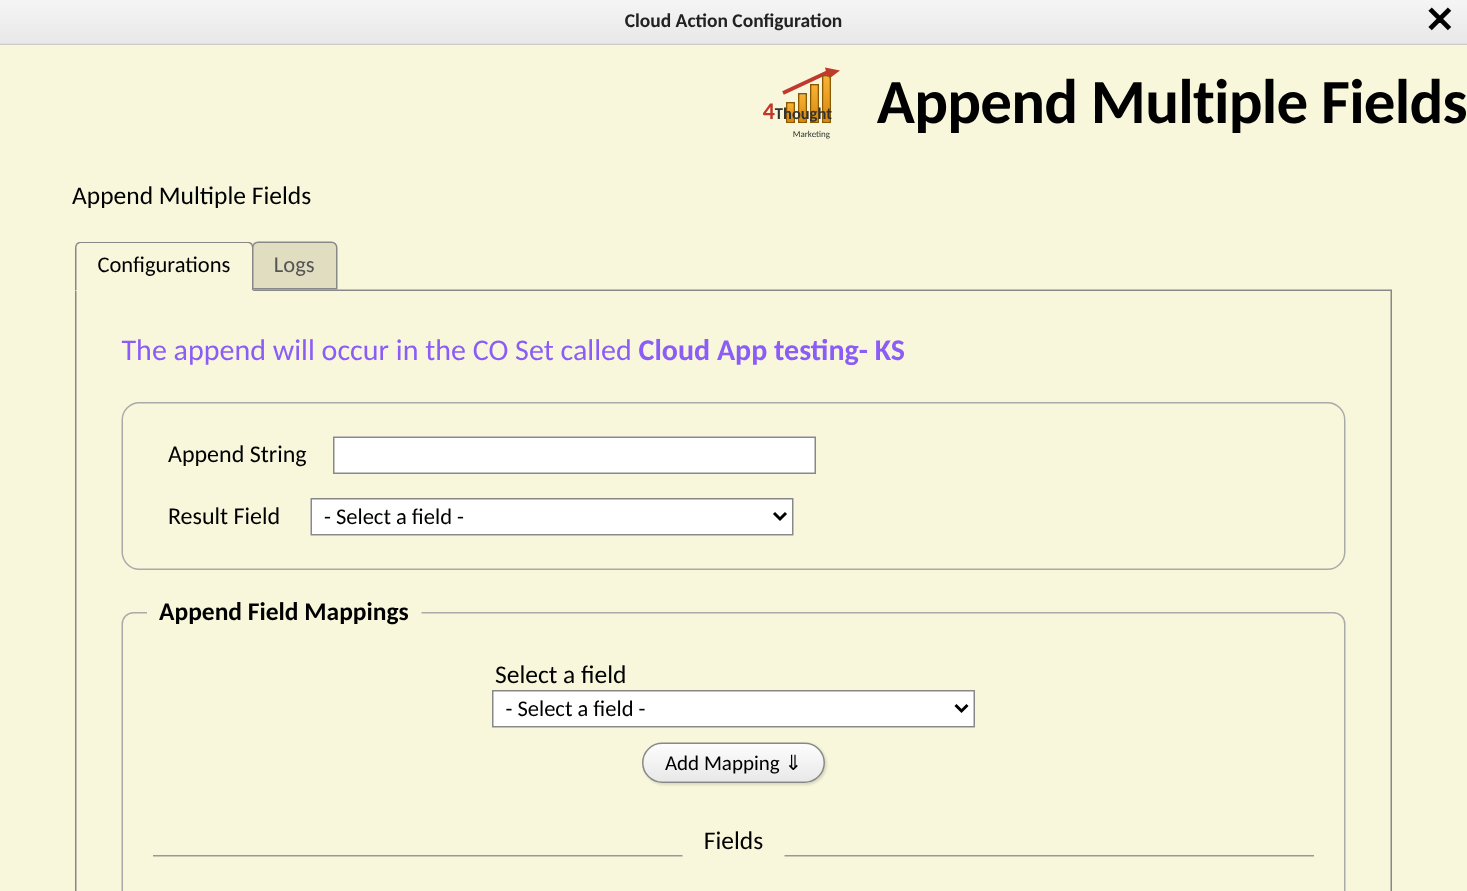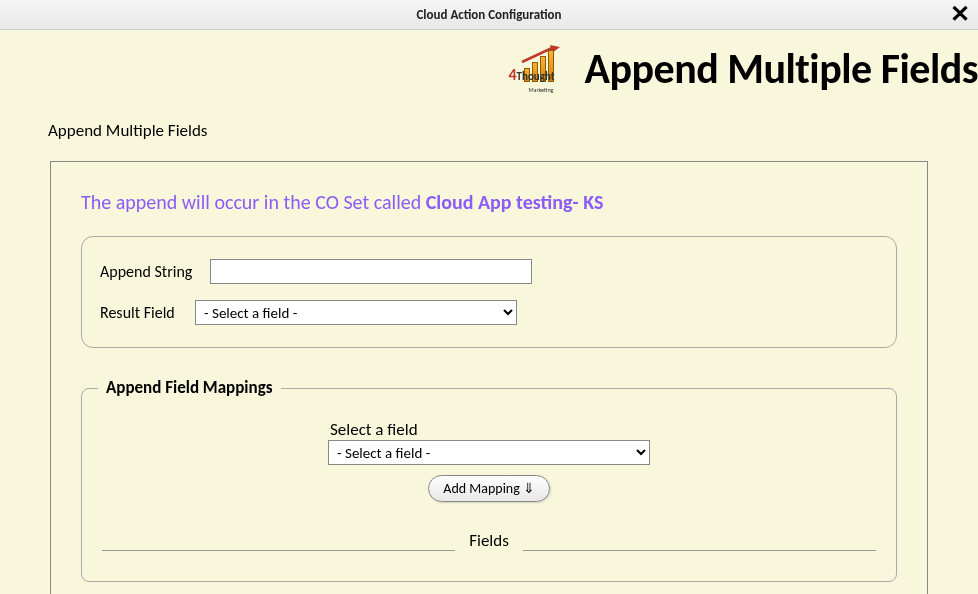--- a/index.html
+++ b/index.html
@@ -151,22 +151,22 @@
       font-size: 20px;
       color: #8b5cf6;
       margin-bottom: 22px;
     }
     .info-text .bold {
       font-weight: bold;
     }
     .form-box {
       border: 1px solid #aaa;
       border-radius: 12px;
-      padding: 22px 18px;
-      margin-bottom: 40px;
+      padding: 22px 30px;
+      margin-bottom: 28px;
     }
     .form-row {
       display: flex;
       align-items: center;
       margin-bottom: 16px;
     }
     .form-row:last-child {
       margin-bottom: 0;
     }
     .form-label {
@@ -281,20 +281,24 @@
         <span class="big4">4</span><span class="thought">Thought</span><br>
         <span style="font-size:6px;margin-left:20px">Marketing</span>
       </div>
     </div>
     <div class="main-title">Append Multiple Fields</div>
   </div>
 
   <div class="subtitle">Append Multiple Fields</div>
 
   <div class="tabs-container">
+    <div class="tabs">
+      <div class="tab active">Configurations</div>
+      <div class="tab inactive">Logs</div>
+    </div>
     <div class="tab-content">
 
       <div class="info-text">
         <span>The append will occur in the CO Set called </span><span class="bold">Cloud App testing- KS</span>
       </div>
 
       <div class="form-box">
         <div class="form-row">
           <span class="form-label">Append String</span>
           <input type="text" class="text-input" value="" style="">

